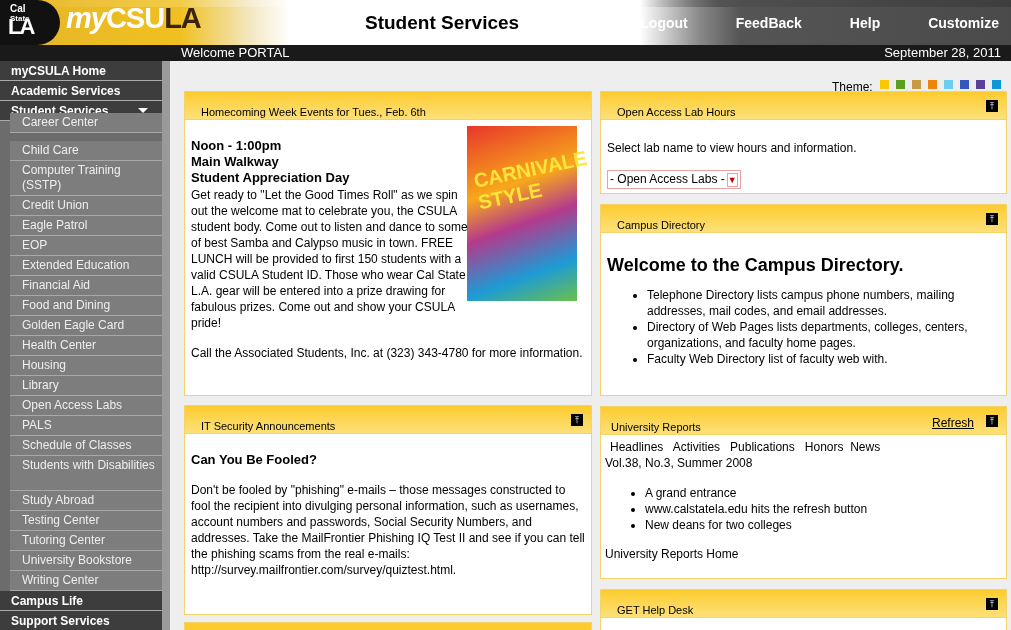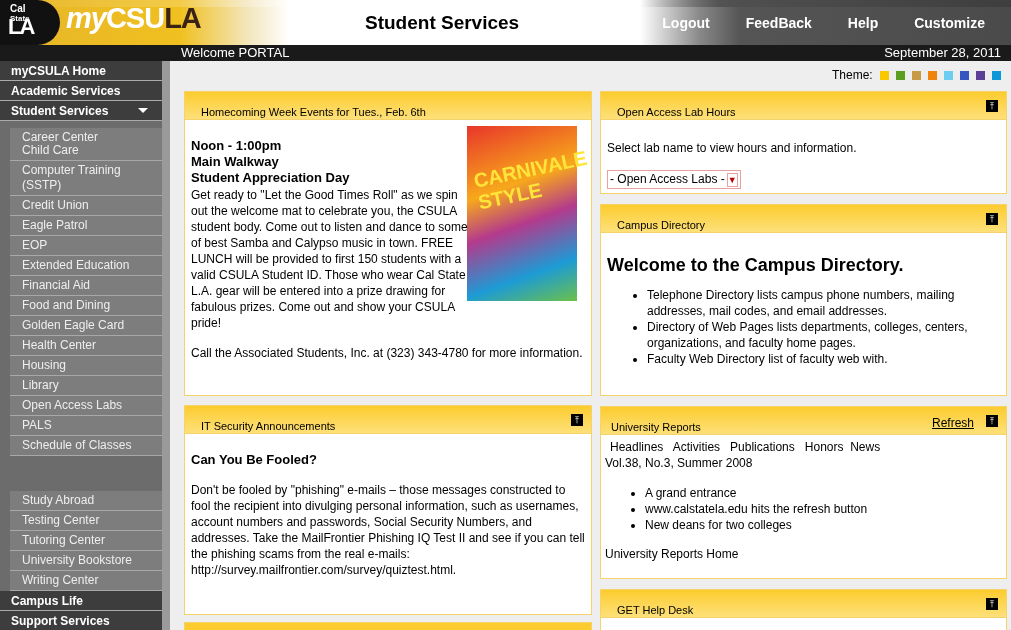--- a/index.html
+++ b/index.html
@@ -8,31 +8,31 @@
 #header{position:absolute;left:0;top:0;width:1011px;height:45px;background:linear-gradient(90deg,#e6b52a 0,#f0c020 180px,#f3e7c0 250px,#fff 290px,#fff 640px,#888 700px,#555 740px,#4a4a4a 1011px)}
 #header .topband{position:absolute;left:0;top:0;width:1011px;height:7px;background:linear-gradient(90deg,rgba(0,0,0,0.0),rgba(255,255,255,0.3) 300px,rgba(255,255,255,0.3) 640px,rgba(80,80,80,.9) 720px,#3e3e3e)}
 #logo-badge{position:absolute;left:0;top:0;width:60px;height:45px;background:#111;border-radius:0 30px 30px 0}
 #logo-badge .cal{position:absolute;left:10px;top:4px;color:#fff;font-weight:bold;font-size:10px;line-height:9px}
 #logo-badge .la{position:absolute;left:8px;top:14px;color:#fff;font-weight:bold;font-size:22px;letter-spacing:-2px}
 #logo-text{position:absolute;left:66px;top:2px;font-size:29px;font-weight:bold;font-style:italic;color:#fff;letter-spacing:-1px}
 #logo-text .my{color:#fff;font-style:italic}
 #logo-text .csu{color:#fff;font-style:normal}
 #logo-text .la2{color:#3b2313;font-style:normal}
 #page-title{position:absolute;left:365px;top:12px;font-size:19px;font-weight:bold;color:#000}
-#topnav{position:absolute;right:26px;top:15px;display:flex;gap:0}
+#topnav{position:absolute;right:12px;top:15px;display:flex;gap:12px}
 #topnav a{color:#fff;font-weight:bold;font-size:14px;text-decoration:none;margin-left:36px}
 #subbar{position:absolute;left:0;top:45px;width:1011px;height:16px;background:#1a1a1a}
 #welcome{position:absolute;left:181px;top:45px;color:#fff;font-size:13px}
 #date{position:absolute;right:10px;top:45px;color:#fff;font-size:13px}
 #sidebar{position:absolute;left:0;top:61px;width:170px;height:569px;background:#6c6c6c}
 #sidebar .edge{position:absolute;right:0;top:0;width:8px;height:100%;background:#9a9a9a}
 .nav-top{position:absolute;left:0;width:162px;height:20px;background:#3d3d3d;color:#fff;font-weight:bold;font-size:12px;padding:3px 0 0 11px;border-bottom:1px solid #aaa}
 .nav-sub{position:absolute;left:10px;width:152px;background:#7d7d7d;color:#eee;font-size:12px;padding:2px 0 0 12px;border-bottom:1px solid #a8a8a8;line-height:15px}
 .tri{position:absolute;right:14px;top:7px;width:0;height:0;border-left:5px solid transparent;border-right:5px solid transparent;border-top:5px solid #fff}
-#theme{position:absolute;left:832px;top:68px;font-size:12px;display:flex;align-items:center}
+#theme{position:absolute;left:832px;top:80px;font-size:12px;display:flex;}
 #theme .sw{width:9px;height:9px;margin-left:7px;display:inline-block}
 .portlet{position:absolute;background:#fff;border:1px solid #f5d36a}
 .ph{height:28px;background:linear-gradient(#fccc2e,#fde07a);border-bottom:1px solid #f5d36a;position:relative}
 .ph .t{position:absolute;left:16px;top:14px;font-weight:normal;font-size:11px}
 .ph .min{position:absolute;right:8px;top:8px;width:12px;height:12px;background:#000;color:#fff;font-size:9px;text-align:center;line-height:12px}
 .ph .refresh{position:absolute;right:32px;top:9px;font-size:12px;text-decoration:underline}
 .pb{padding:8px 6px;font-size:12px;line-height:16px}
 .b{font-weight:bold;font-size:13px}
 ul{margin-left:42px}
 li{font-size:12px;line-height:16px}
@@ -61,36 +61,37 @@
 </div>
 <div id="subbar"></div>
 <div id="welcome">Welcome PORTAL</div>
 <div id="date">September 28, 2011</div>
 
 <div id="sidebar">
   <div class="edge"></div>
   <div class="nav-top" style="top:0">myCSULA Home</div>
   <div class="nav-top" style="top:20px">Academic Services</div>
   <div class="nav-top" style="top:40px"><span>Student Services</span><span class="tri"></span></div>
-  <div class="nav-sub" style="top:67px;height:20px">Career Center</div>
+  <div class="nav-sub" style="top:52px;height:20px">Career Center</div>
   <div class="nav-sub" style="top:80px;height:20px">Child Care</div>
   <div class="nav-sub" style="top:100px;height:35px">Computer Training (SSTP)</div>
   <div class="nav-sub" style="top:135px;height:20px">Credit Union</div>
   <div class="nav-sub" style="top:155px;height:20px">Eagle Patrol</div>
   <div class="nav-sub" style="top:175px;height:20px">EOP</div>
   <div class="nav-sub" style="top:195px;height:20px">Extended Education</div>
   <div class="nav-sub" style="top:215px;height:20px">Financial Aid</div>
   <div class="nav-sub" style="top:235px;height:20px">Food and Dining</div>
   <div class="nav-sub" style="top:255px;height:20px">Golden Eagle Card</div>
   <div class="nav-sub" style="top:275px;height:20px">Health Center</div>
   <div class="nav-sub" style="top:295px;height:20px">Housing</div>
   <div class="nav-sub" style="top:315px;height:20px">Library</div>
   <div class="nav-sub" style="top:335px;height:20px">Open Access Labs</div>
   <div class="nav-sub" style="top:355px;height:20px">PALS</div>
   <div class="nav-sub" style="top:375px;height:20px">Schedule of Classes</div>
+  <div class="nav-sub" style="top:395px;height:35px">Students with Disabilities</div>
   <div class="nav-sub" style="top:430px;height:20px">Study Abroad</div>
   <div class="nav-sub" style="top:450px;height:20px">Testing Center</div>
   <div class="nav-sub" style="top:470px;height:20px">Tutoring Center</div>
   <div class="nav-sub" style="top:490px;height:20px">University Bookstore</div>
   <div class="nav-sub" style="top:510px;height:20px">Writing Center</div>
   <div class="nav-top" style="top:530px">Campus Life</div>
   <div class="nav-top" style="top:550px">Support Services</div>
 </div>
 
 <div id="theme">

